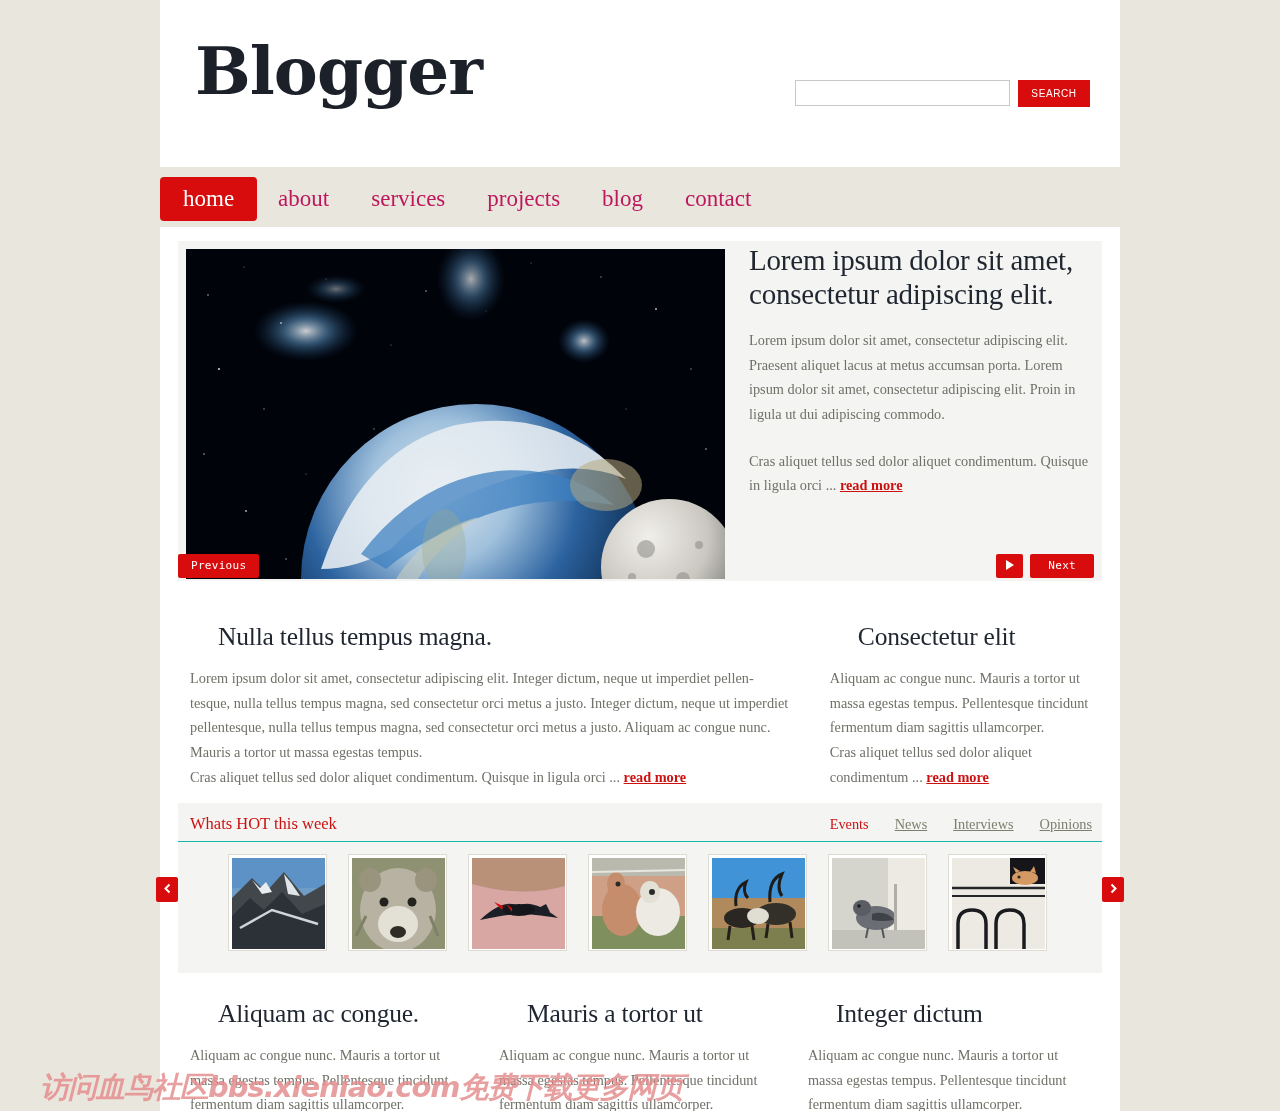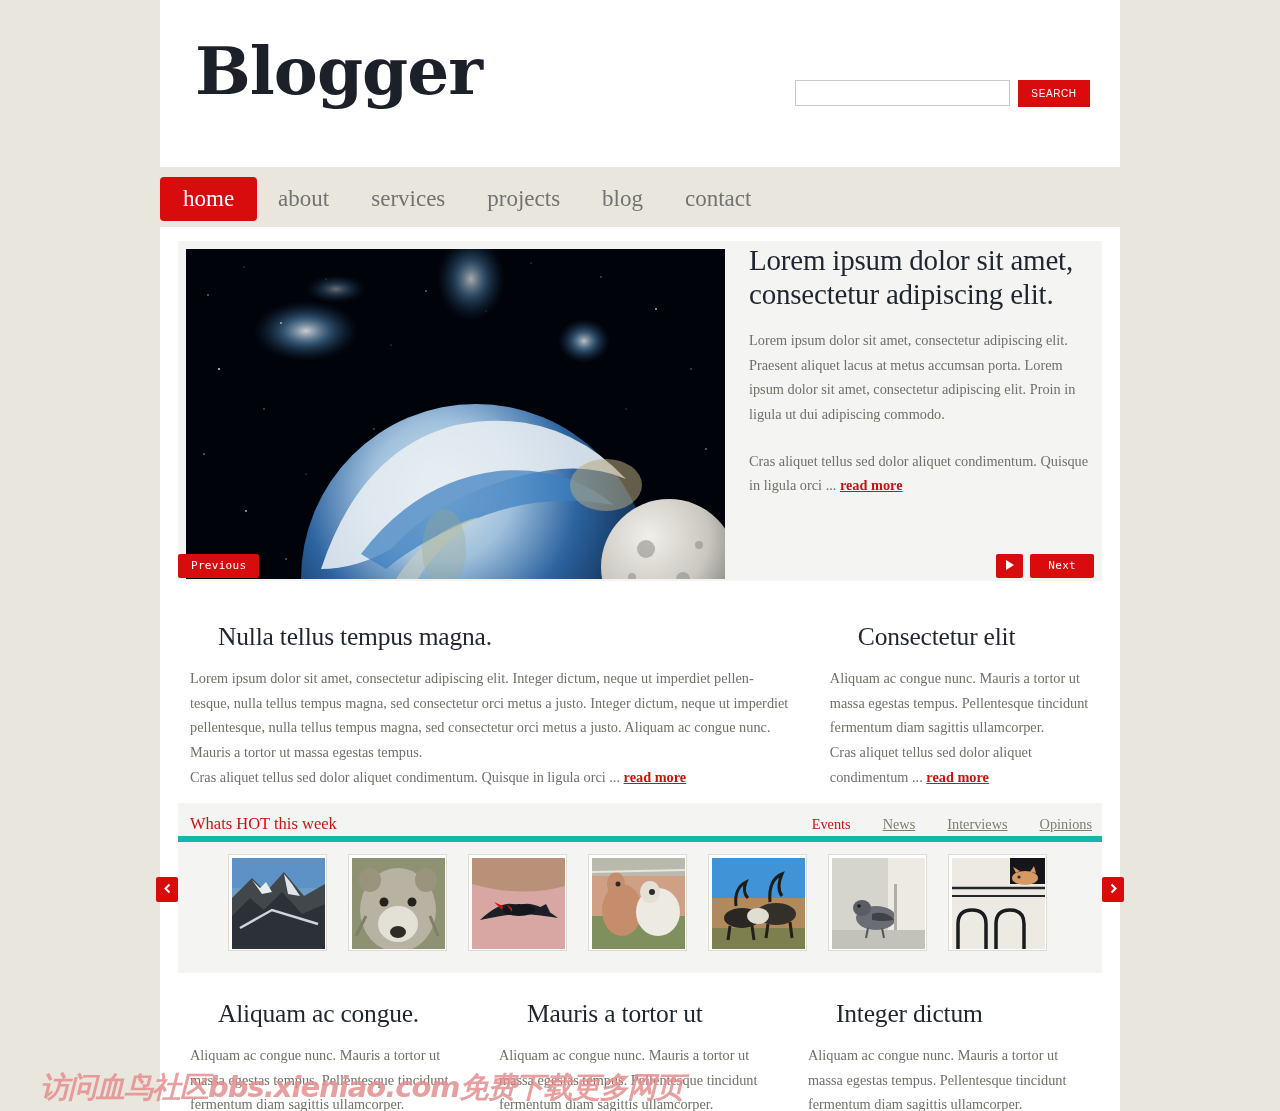--- a/index.html
+++ b/index.html
@@ -57,21 +57,21 @@
     position: absolute; left: 160px; top: 167px;
     width: 960px; height: 67px;
     background: #e9e6dd;
   }
   .nav {
     position: absolute; left: 0; top: 10px;
     display: flex; align-items: center;
   }
   .nav-item {
     font-size: 23px;
-    color: #737373;
+    color: #be185d;
     padding: 10px 21px;
     cursor: pointer;
     line-height: 1.05;
     white-space: nowrap;
   }
   .nav-item.active {
     background: #d80c0c;
     color: #ffffff;
     border-radius: 4px;
     padding: 10px 23px;
@@ -175,37 +175,36 @@
 
   
   .hot {
     position: absolute; left: 18px; top: 576px;
     width: 924px; height: 170px;
     background: #f4f4f2;
   }
   .hot-head {
     position: absolute; left: 0; top: 0;
     width: 924px; height: 39px;
-    border-bottom: 6px solid #14b8a6;
+    border-bottom: 1px solid #14b8a6;
   }
   .hot-title {
     position: absolute; left: 12px; top: 11px;
     font-size: 16.5px;
     color: #cc1111;
   }
   .hot-tabs {
     position: absolute; right: 10px; top: 13px;
     display: flex; gap: 26px;
   }
   .hot-tab {
     font-size: 14.3px;
     color: #7d7f6c;
     text-decoration: underline;
     cursor: pointer;
-    margin-left: 6px;
   }
   .hot-tab.active {
     color: #cc1111;
     text-decoration: none;
   }
   .carousel {
     position: absolute; left: 0; top: 39px;
     width: 924px; height: 131px;
     display: flex; align-items: center;
   }

